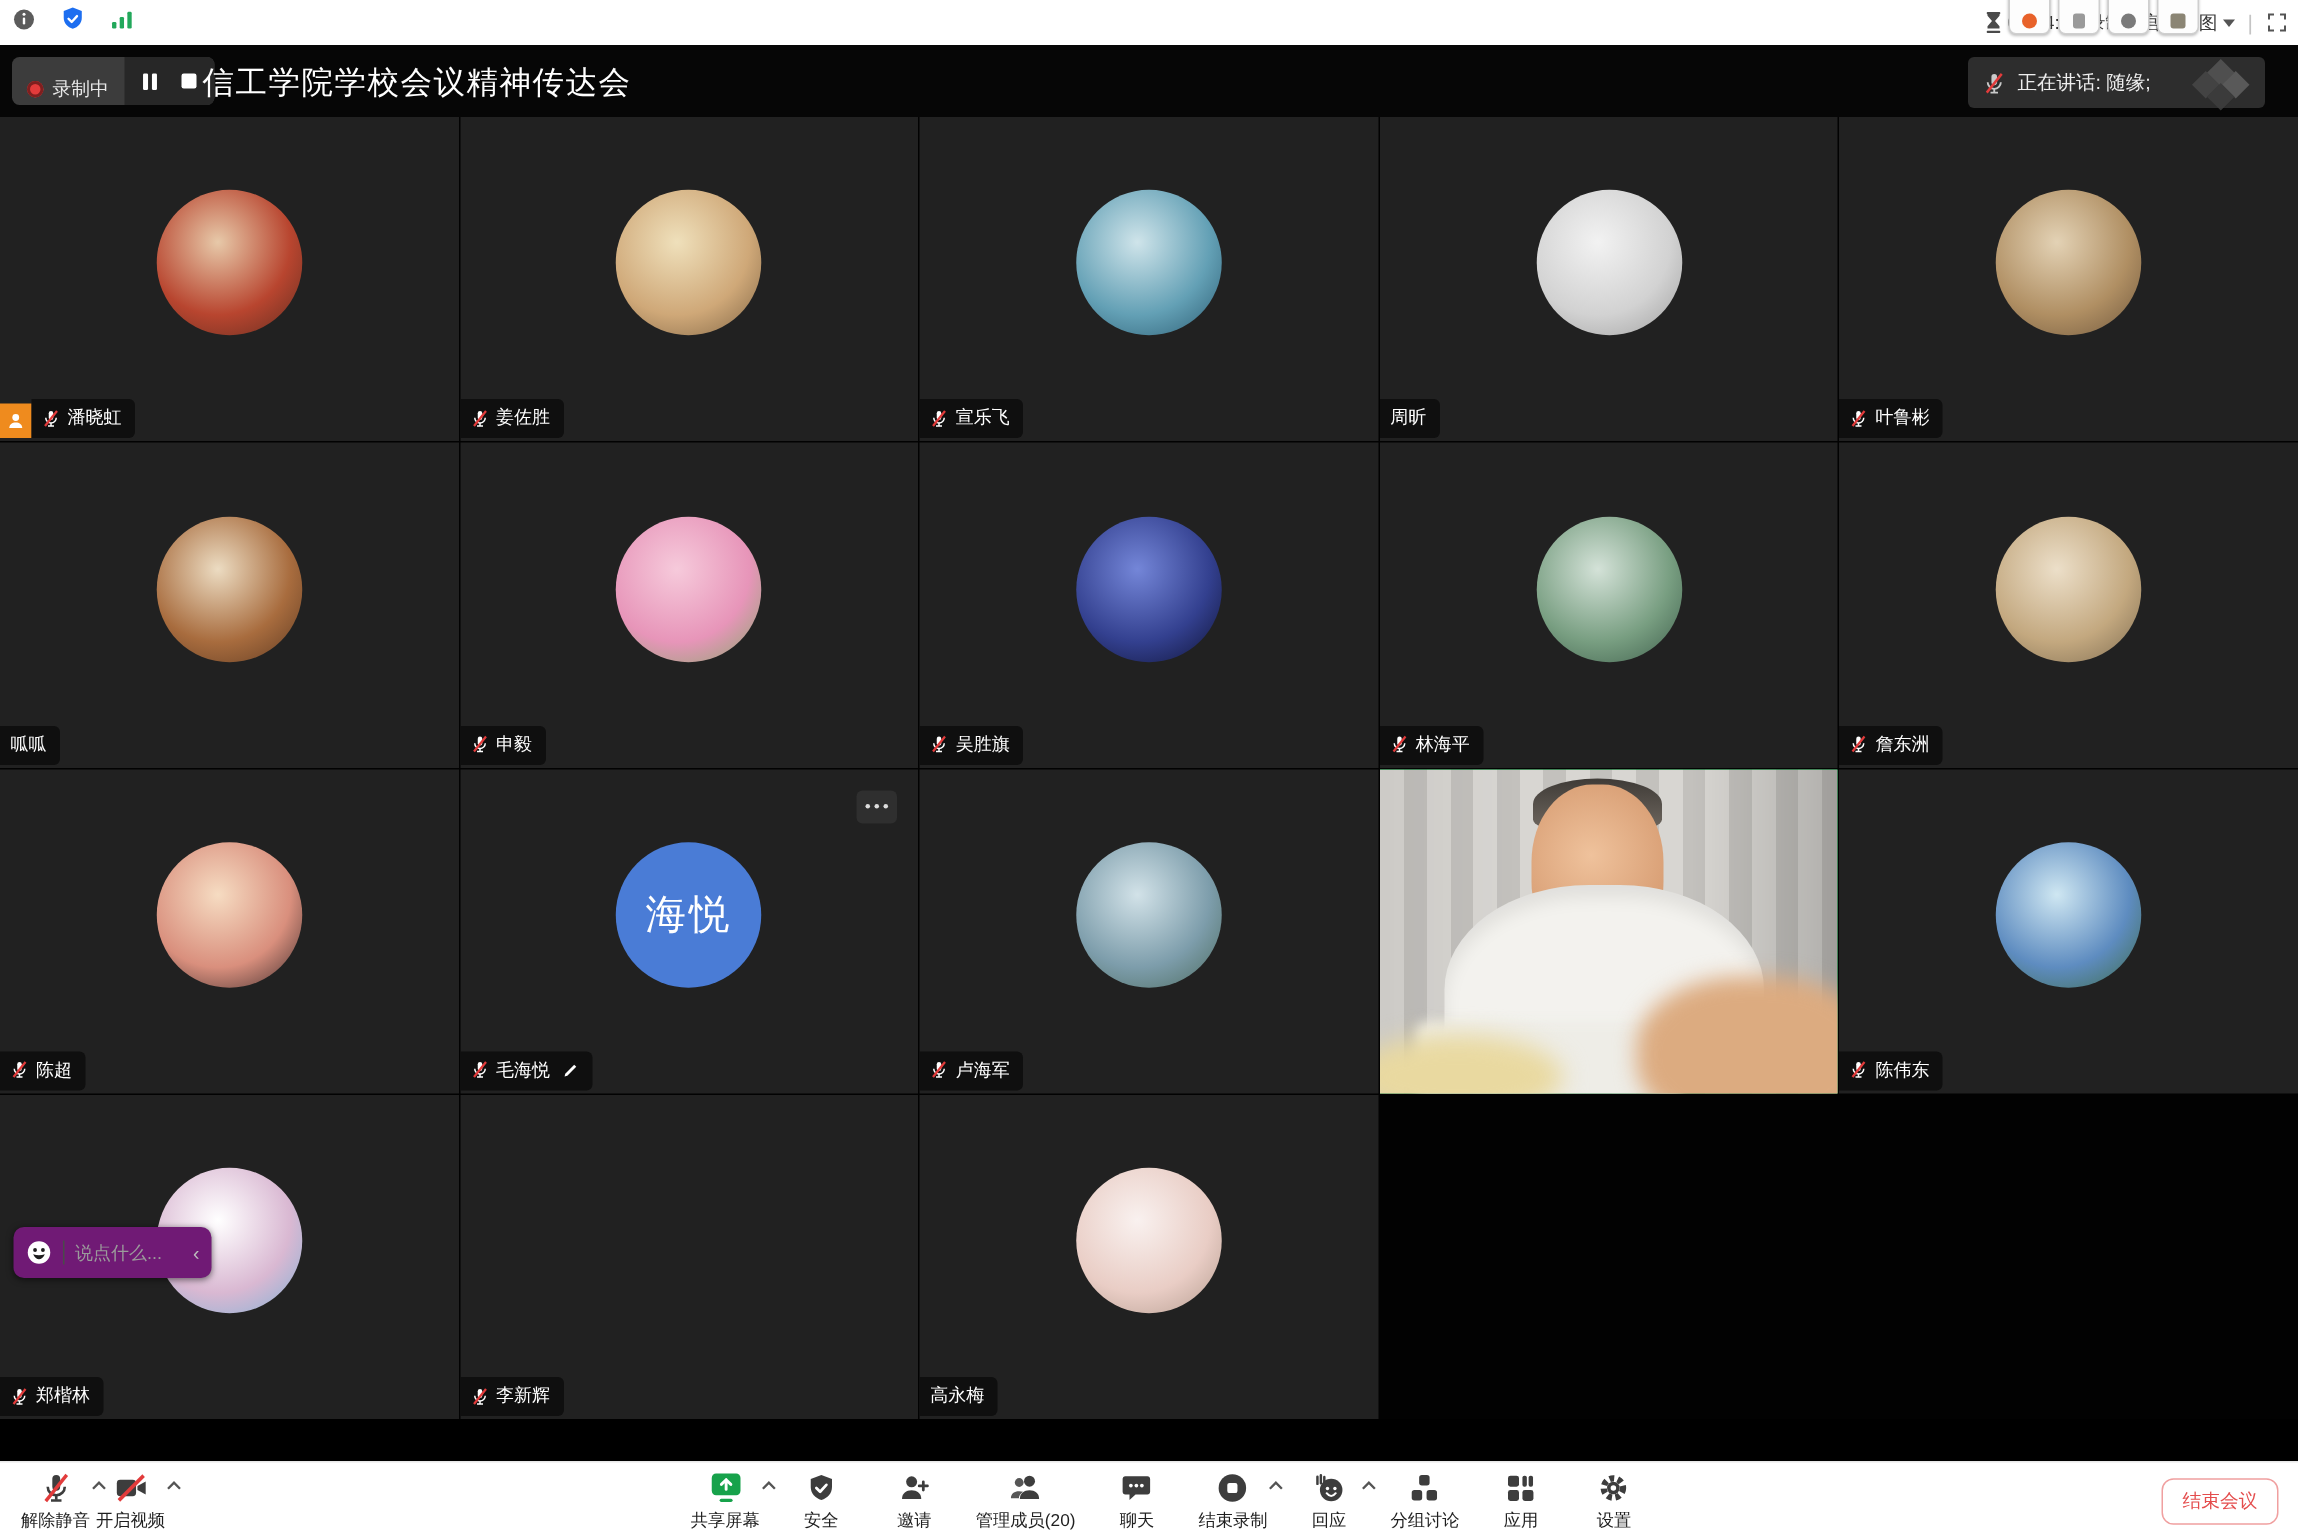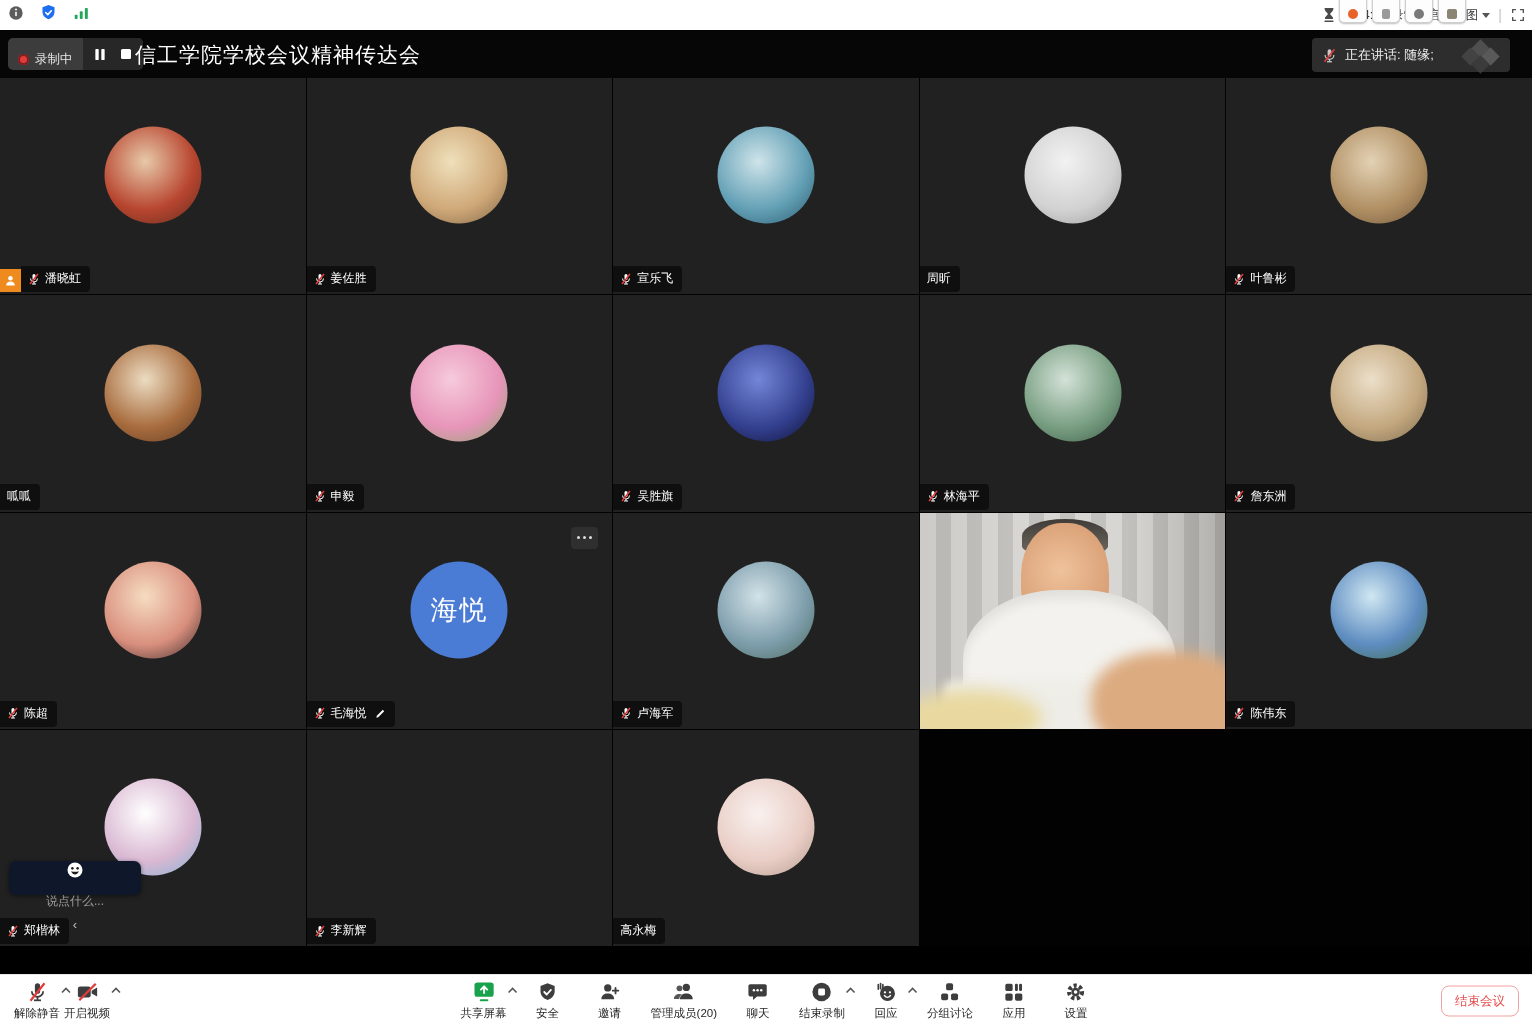--- a/index.html
+++ b/index.html
@@ -55,22 +55,22 @@
   .lv-head{position:absolute;left:33%;top:5%;width:88px;height:112px;border-radius:46% 46% 42% 42%;
     background:radial-gradient(circle at 45% 42%,#efc29c,#d89e74 68%,#bb8057);}
   .lv-hair{position:absolute;left:33.5%;top:3%;width:86px;height:34px;border-radius:50% 50% 20% 20%;
     background:linear-gradient(#3f3b37,#6d665e);}
   .lv-shirt{position:absolute;left:14%;bottom:18%;width:70%;height:46%;
     background:#f3f2ee;border-radius:45% 45% 0 0 / 70% 70% 0 0;box-shadow:inset 0 8px 12px rgba(0,0,0,.08);}
   .lv-paper{position:absolute;left:8%;bottom:-4%;width:58%;height:26%;background:#eeede7;filter:blur(4px);border-radius:8px;}
   .lv-hand{position:absolute;right:-8%;bottom:-12%;width:52%;height:48%;background:#dcab80;filter:blur(7px);border-radius:45%;}
   .lv-lemon{position:absolute;left:-6%;bottom:-8%;width:46%;height:26%;background:#e9d9a0;filter:blur(8px);border-radius:50%;}
   
-  .chatbar{position:absolute;left:9px;top:861px;width:116px;height:34px;background:#0f172a;border-radius:7px;
-    display:flex;align-items:center;gap:7px;padding:0 8px;z-index:15;box-shadow:0 1px 4px rgba(0,0,0,.5);flex-direction:column;}
+  .chatbar{position:absolute;left:9px;top:818px;width:116px;height:34px;background:#701a75;border-radius:7px;
+    display:flex;align-items:center;gap:7px;padding:0 8px;z-index:15;box-shadow:0 1px 4px rgba(0,0,0,.5);}
   .chatbar .vdiv{width:1px;height:16px;background:#4a4a4a;}
   .chatbar .ph{color:#9b9b9b;font-size:12px;white-space:nowrap;flex:1;}
   .chatbar .collapse{color:#bdbdbd;font-size:13px;cursor:pointer;}
   
   .toolbar{position:absolute;left:0;right:0;bottom:0;height:51px;background:#fff;border-top:1px solid #e8e8e8;z-index:25;}
   .tb-left{position:absolute;left:12px;top:4px;display:flex;}
   .tb-center{position:absolute;left:50%;top:4px;transform:translateX(-48%);display:flex;gap:16px;}
   .tb-btn{display:flex;flex-direction:column;align-items:center;justify-content:flex-start;gap:3px;
     font-size:11.5px;color:#1f1f1f;position:relative;min-width:42px;cursor:pointer;padding:1px 2px;}
   .tb-btn .ic{height:23px;display:flex;align-items:center;}

